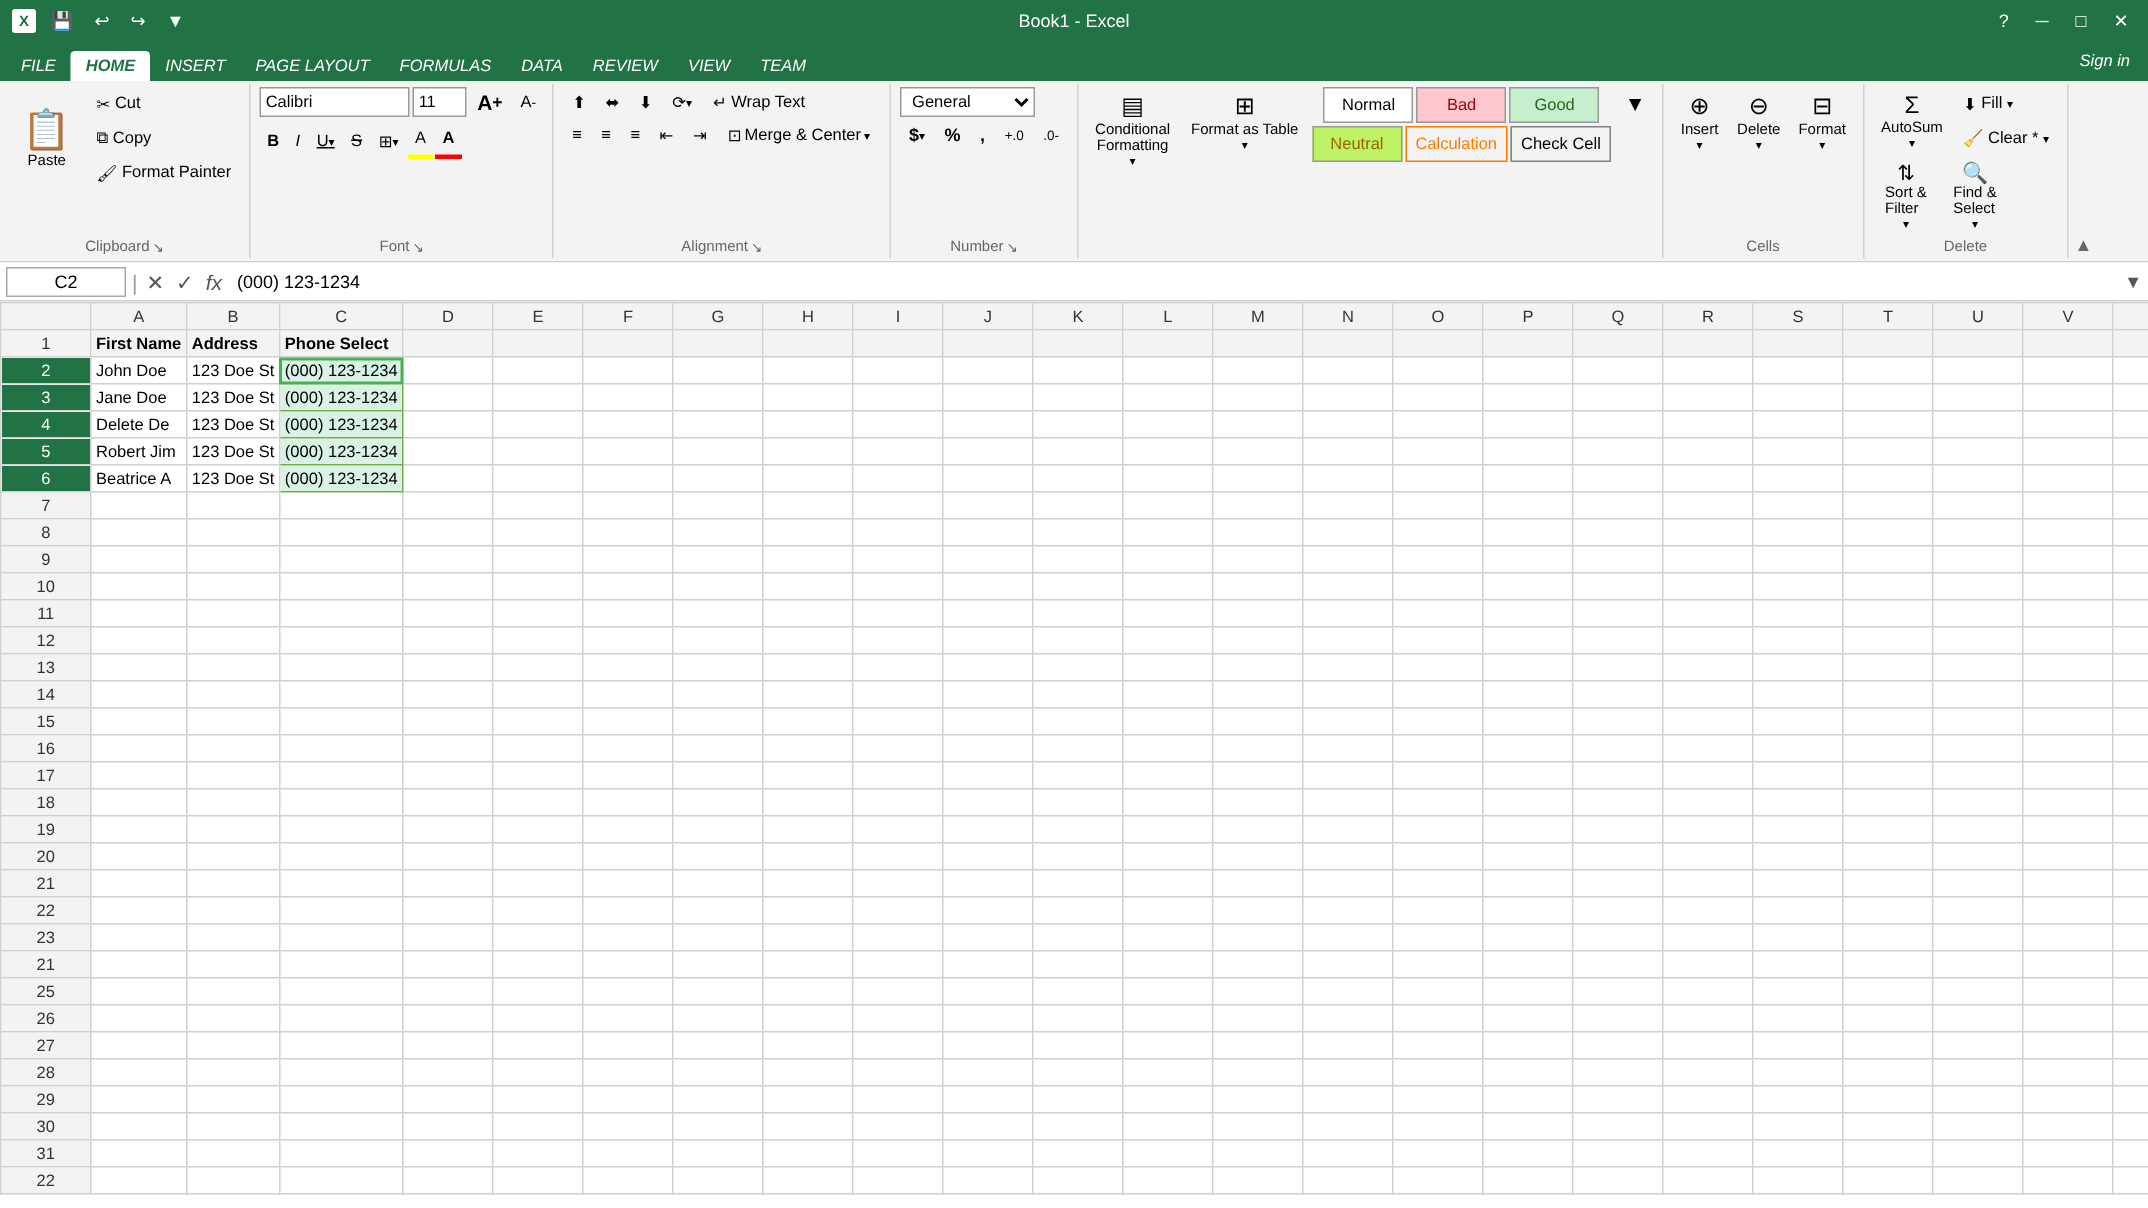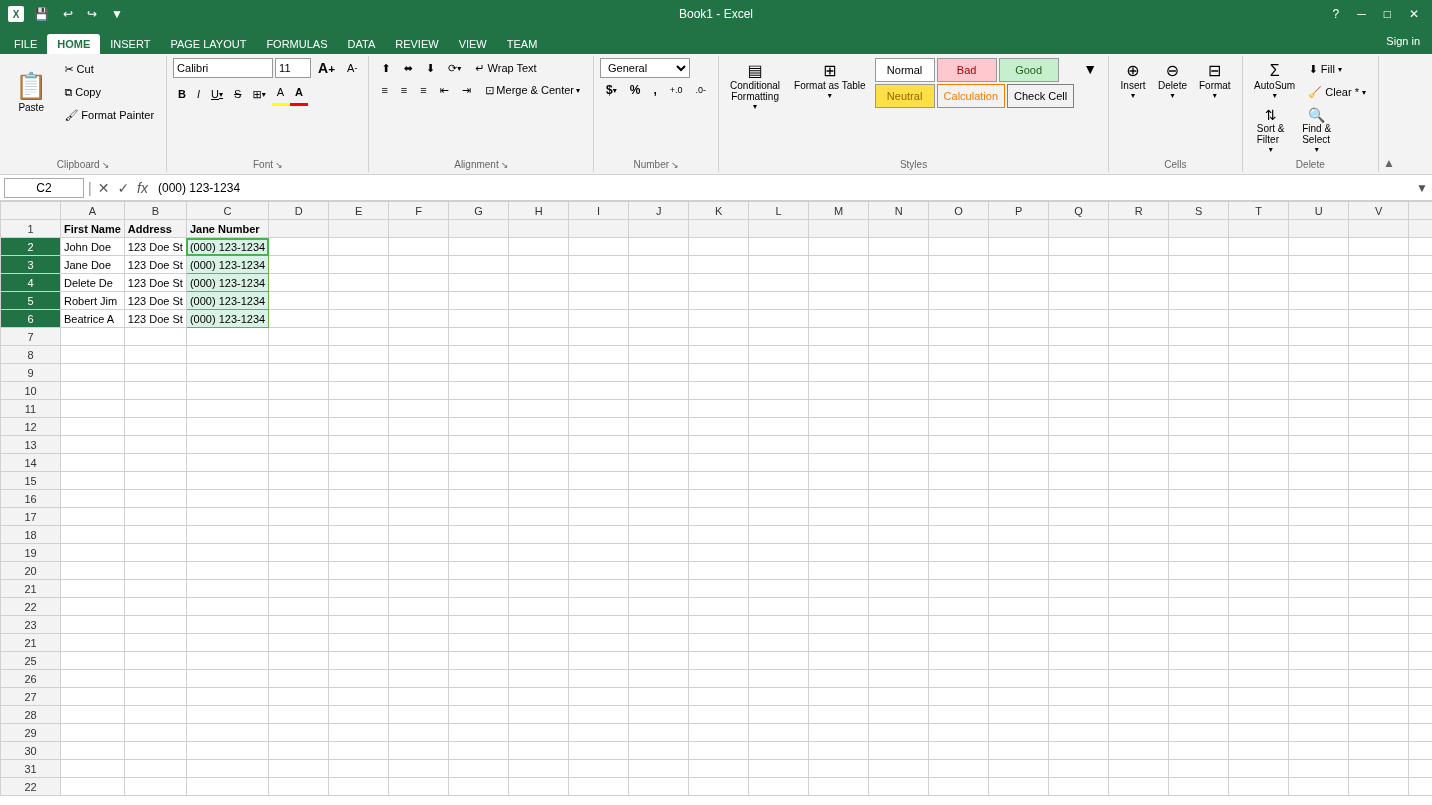--- a/index.html
+++ b/index.html
@@ -22,20 +22,21 @@
     .title-icon { width: 16px; height: 16px; background: #fff; border-radius: 2px; display: flex; align-items: center; justify-content: center; color: #217346; font-size: 10px; font-weight: bold; }
     .qat-btn { color: white; font-size: 12px; cursor: pointer; padding: 2px 4px; }
 
     
     .ribbon-tabs {
       background: #217346;
       display: flex;
       align-items: flex-end;
       padding: 0 4px;
       height: 26px;
+      font-style: italic;
     }
     .ribbon-tab {
       color: white;
       padding: 4px 10px;
       font-size: 11px;
       cursor: pointer;
       border-radius: 3px 3px 0 0;
     }
     .ribbon-tab.active { background: #fff; color: #217346; font-weight: 600; }
 
@@ -189,21 +190,21 @@
       border: 1px solid #999;
       cursor: pointer;
       height: 24px;
       display: flex; align-items: center;
       white-space: nowrap;
       min-width: 60px; justify-content: center;
     }
     .style-normal { background: #fff; }
     .style-bad { background: #ffc7ce; color: #9c0006; }
     .style-good { background: #c6efce; color: #276221; }
-    .style-neutral { background: #fde047; color: #9c6500; }
+    .style-neutral { background: #bef264; color: #9c6500; }
     .style-calculation { background: #f2f2f2; color: #fa7d00; border-color: #fa7d00; }
     .style-check { background: #f2f2f2; border-color: #7f7f7f; }
     .cond-fmt-btn {
       display: flex; flex-direction: column; align-items: center;
       font-size: 10px; padding: 2px 4px; cursor: pointer;
       border-radius: 3px; border: 1px solid transparent;
       min-width: 52px;
     }
 
     
@@ -487,21 +488,21 @@
         <span style="font-size:16px;">▤</span>
         <span style="text-align:center;">Conditional<br>Formatting</span>
         <span style="font-size:8px;">▾</span>
       </div>
       <div class="cond-fmt-btn">
         <span style="font-size:16px;">⊞</span>
         <span style="text-align:center;">Format as
 Table</span>
         <span style="font-size:8px;">▾</span>
       </div>
-      <div style="display:flex;flex-direction:column;gap:2px;">
+      <div style="display:flex;flex-direction:column;gap:2px;align-items:center;">
         <div style="display:flex;gap:2px;">
           <div class="style-cell style-normal">
             <span>Normal</span>
           </div>
           <div class="style-cell style-bad">
             <span>Bad</span>
           </div>
           <div class="style-cell style-good">
             <span>Good</span>
           </div>
@@ -514,23 +515,20 @@
             <span>Calculation</span>
           </div>
           <div class="style-cell style-check">
             <span>Check Cell</span>
           </div>
         </div>
       </div>
       <div class="cond-fmt-btn" style="min-width:20px;justify-content:flex-start;">
         <span style="font-size:14px;">▼</span>
       </div>
-    </div>
-    <div class="ribbon-group-label">
-      <span>Styles</span>
     </div>
   </div>
 
   <div class="ribbon-group">
     <div class="ribbon-group-content">
       <div class="cells-btns">
         <div class="cell-btn">
           <span style="font-size:16px;">⊕</span>
           <span>Insert</span>
           <span style="font-size:8px;">▾</span>
@@ -661,21 +659,21 @@
           <th>U</th>
           <th>V</th>
           <th>W</th>
         </tr>
       </thead>
       <tbody id="grid-body">
       <tr>
             <td class="row-num">1</td>
             <td style="font-weight: bold; background: rgb(243, 243, 243);">First Name</td>
             <td style="font-weight: bold; background: rgb(243, 243, 243);">Address</td>
-            <td style="font-weight: bold; background: rgb(243, 243, 243);">Jane Number</td>
+            <td style="font-weight: bold; background: rgb(243, 243, 243);">Phone Select</td>
             <td style="font-weight: bold; background: rgb(243, 243, 243);"></td>
             <td style="font-weight: bold; background: rgb(243, 243, 243);"></td>
             <td style="font-weight: bold; background: rgb(243, 243, 243);"></td>
             <td style="font-weight: bold; background: rgb(243, 243, 243);"></td>
             <td style="font-weight: bold; background: rgb(243, 243, 243);"></td>
             <td style="font-weight: bold; background: rgb(243, 243, 243);"></td>
             <td style="font-weight: bold; background: rgb(243, 243, 243);"></td>
             <td style="font-weight: bold; background: rgb(243, 243, 243);"></td>
             <td style="font-weight: bold; background: rgb(243, 243, 243);"></td>
             <td style="font-weight: bold; background: rgb(243, 243, 243);"></td>

